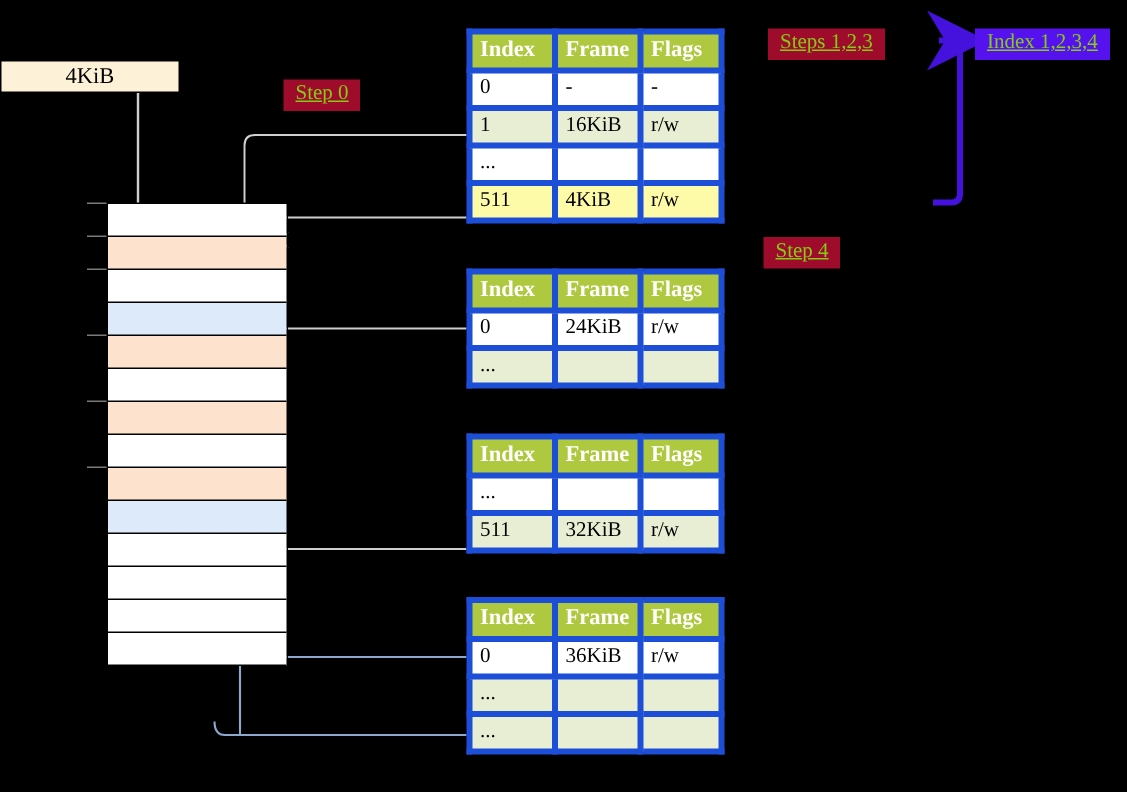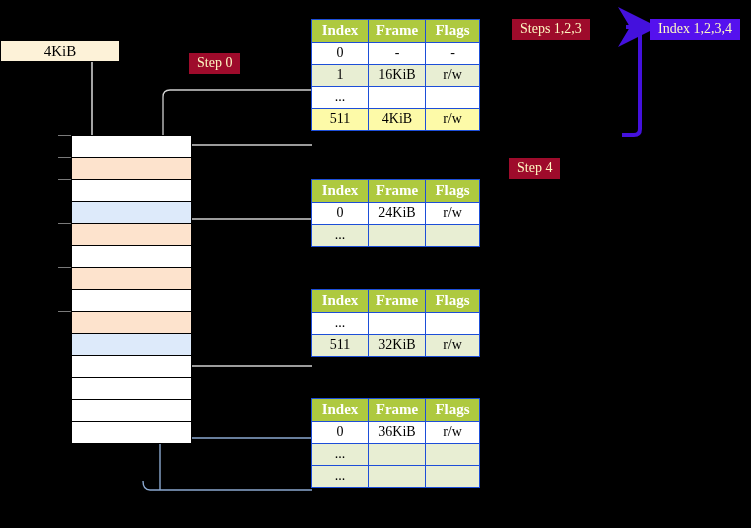--- a/index.html
+++ b/index.html
@@ -42,26 +42,27 @@
     color: #000000;
     font-size: 15px;
     line-height: 20px;
     text-align: center;
     white-space: nowrap;
   }
 
   
   .pill {
     position: absolute;
-    color: #fef9c3;
+    color: #84cc16;
     font-size: 14px;
     line-height: 18px;
     padding: 1px 8px 2px 8px;
     white-space: nowrap;
     box-sizing: border-box;
+    text-decoration: underline;
   }
   .pill-red  { background: #9e0b2b; }
   .pill-blue { background: #5511ee; }
 
   #step0  { left: 189px; top: 53px; }
   #step4  { left: 509px; top: 158px; }
   #steps123  { left: 512px; top: 19px; }
   #steps1234 { left: 650px; top: 19px; }
 
   
@@ -94,25 +95,25 @@
 
   
   .pt {
     position: absolute;
     border-collapse: collapse;
     border-spacing: 0;
     background: #000;
     font-size: 14px;
   }
   .pt td, .pt th {
-    border: 1px solid #1d4ed8;
+    border: 4px solid #1d4ed8;
     padding: 2px 5px 3px 5px;
     height: 21px;
     box-sizing: border-box;
-    text-align: center;
+    text-align: left;
     vertical-align: middle;
     white-space: nowrap;
     color: #000000;
     font-weight: normal;
   }
   .pt th {
     background: #aec93f;
     color: #ffffff;
     font-weight: bold;
     font-size: 15px;

